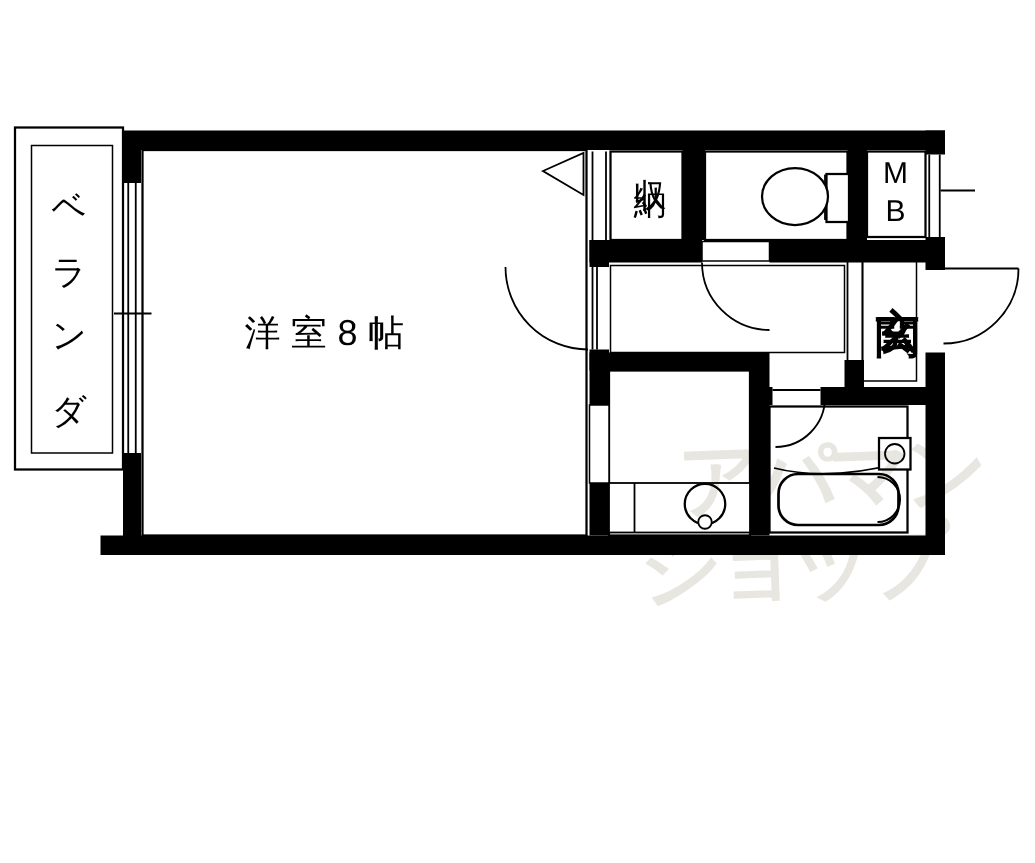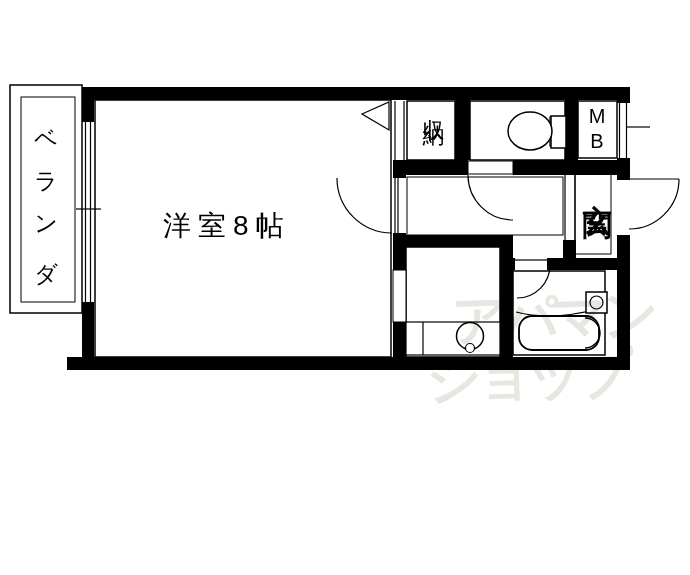--- a/index.html
+++ b/index.html
@@ -4,21 +4,21 @@
 <style>
   html,body{margin:0;padding:0;background:#fff;}
   .stage{
     position:relative;width:690px;height:575px;background:#ffffff;overflow:hidden;
     font-family:"Liberation Sans","DejaVu Sans",sans-serif;color:#000;
   }
   .stage svg{position:absolute;left:0;top:0;}
   .label{position:absolute;color:#000;white-space:pre-line;line-height:1.2;}
   .v{writing-mode:vertical-rl;text-orientation:upright;}
   .lbl-balcony{left:32px;top:112px;font-size:23px;letter-spacing:18px;}
-  .lbl-main{left:163px;top:209px;font-size:28px;letter-spacing:7px;font-weight:500;}
+  .lbl-main{left:163px;top:209px;font-size:24px;letter-spacing:7px;font-weight:500;}
   .lbl-closet{left:420px;top:101px;font-size:22px;letter-spacing:6px;}
   .lbl-mb{left:586px;top:104px;width:22px;font-size:20px;line-height:1.25;text-align:center;}
   .lbl-genkan{left:580px;top:180px;font-size:29px;letter-spacing:8px;font-weight:600;}
   .wm{position:absolute;font-weight:700;color:#e8e6e0;mix-blend-mode:multiply;
       letter-spacing:-6px;font-size:55px;transform:rotate(-2deg);}
   .wm1{left:452px;top:281px;}
   .wm2{left:426px;top:340px;}
 </style>
 </head>
 <body>

